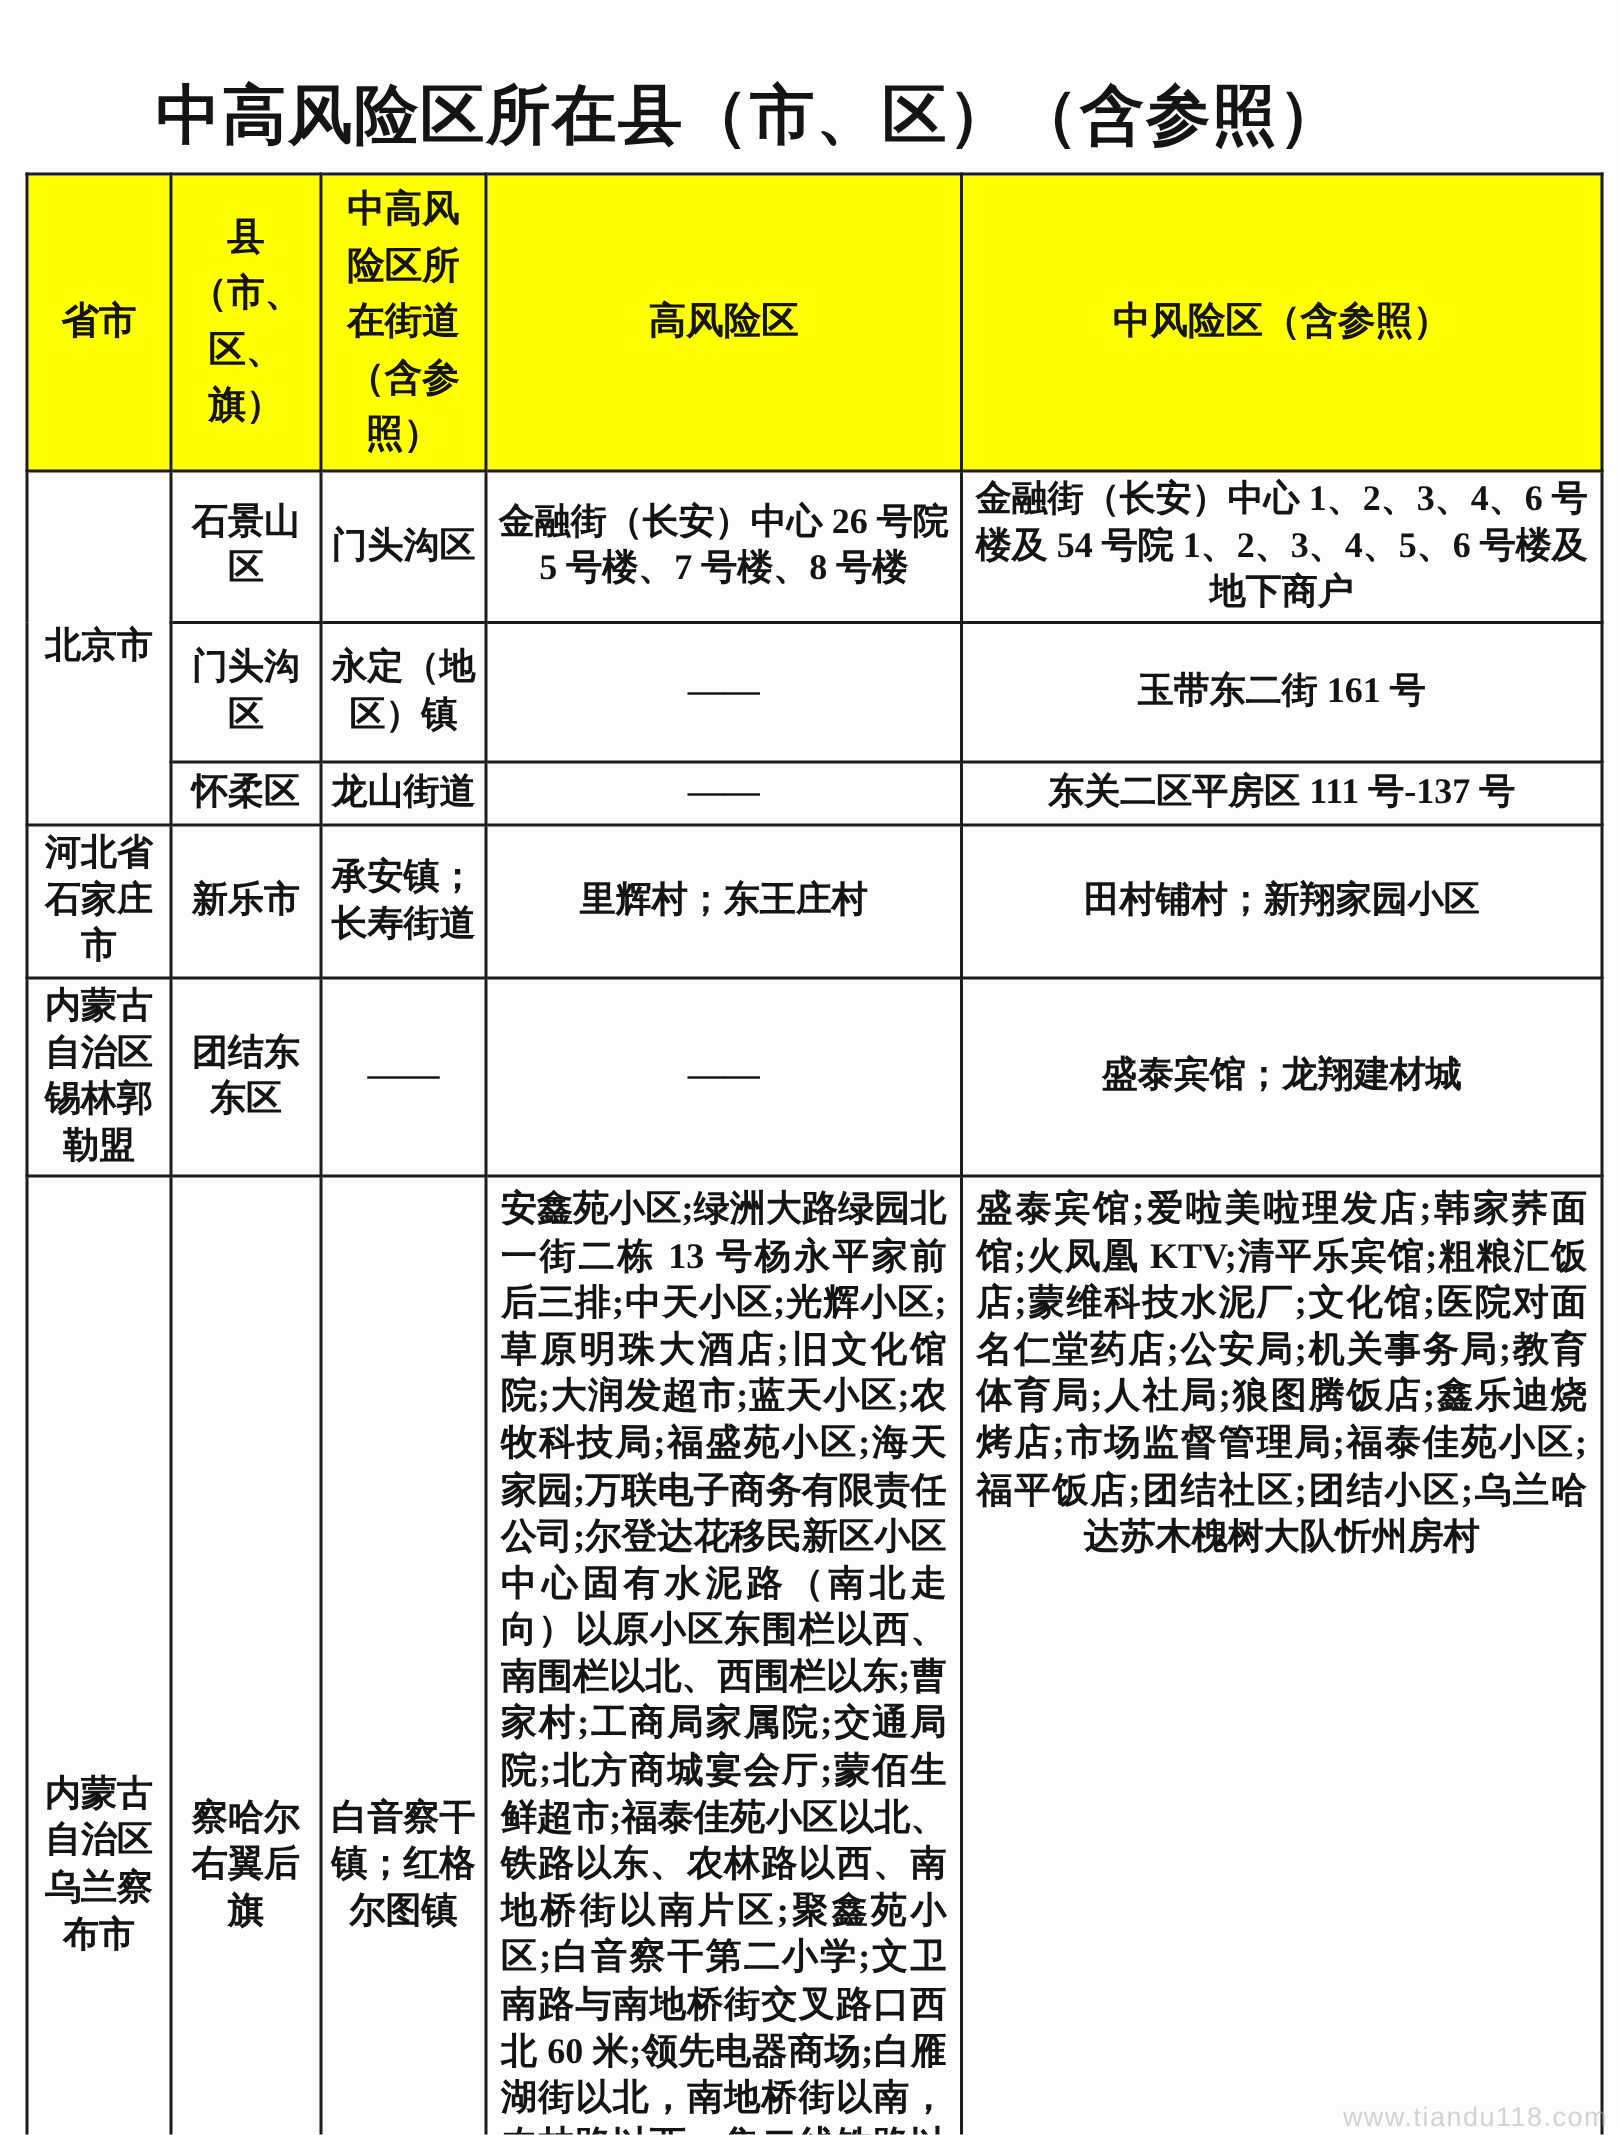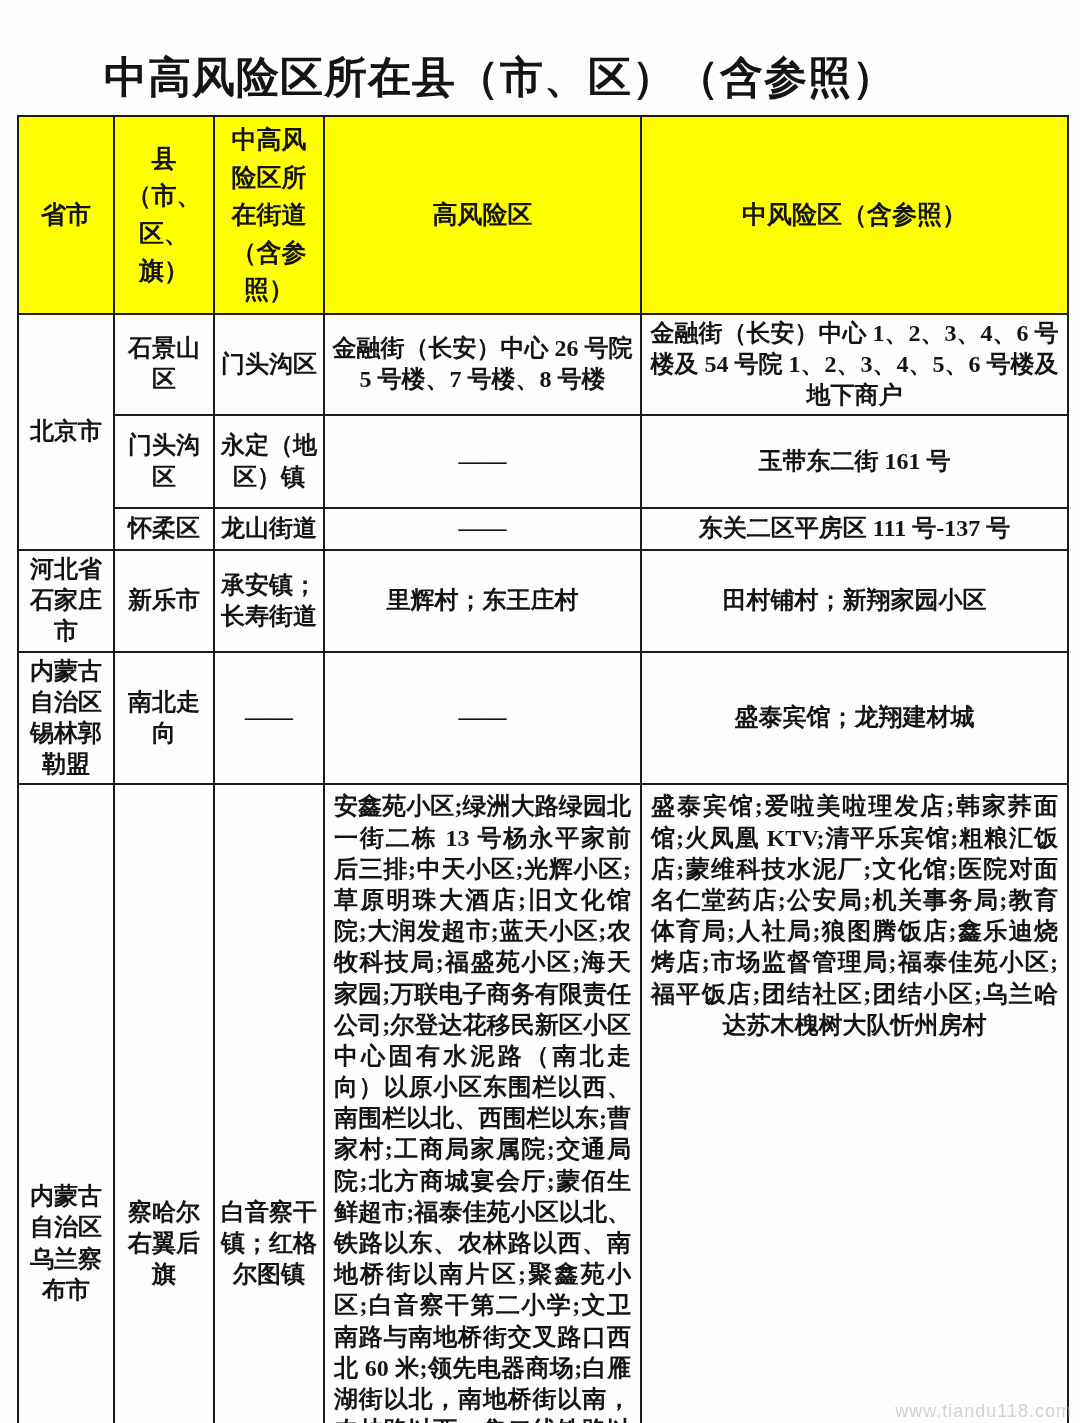--- a/index.html
+++ b/index.html
@@ -122,21 +122,21 @@
       </tr>
       <tr class="r4">
         <td>河北省石家庄市</td>
         <td>新乐市</td>
         <td>承安镇；长寿街道</td>
         <td>里辉村；东王庄村</td>
         <td>田村铺村；新翔家园小区</td>
       </tr>
       <tr class="r5">
         <td>内蒙古自治区锡林郭勒盟</td>
-        <td>南北走向</td>
+        <td>团结东东区</td>
         <td>——</td>
         <td>——</td>
         <td>盛泰宾馆；龙翔建材城</td>
       </tr>
       <tr class="r6">
         <td>内蒙古自治区乌兰察布市</td>
         <td>察哈尔右翼后旗</td>
         <td>白音察干镇；红格尔图镇</td>
         <td class="long">安鑫苑小区;绿洲大路绿园北一街二栋 13 号杨永平家前后三排;中天小区;光辉小区;草原明珠大酒店;旧文化馆院;大润发超市;蓝天小区;农牧科技局;福盛苑小区;海天家园;万联电子商务有限责任公司;尔登达花移民新区小区中心固有水泥路（南北走向）以原小区东围栏以西、南围栏以北、西围栏以东;曹家村;工商局家属院;交通局院;北方商城宴会厅;蒙佰生鲜超市;福泰佳苑小区以北、铁路以东、农林路以西、南地桥街以南片区;聚鑫苑小区;白音察干第二小学;文卫南路与南地桥街交叉路口西北 60 米;领先电器商场;白雁湖街以北，南地桥街以南，农林路以西、集二线铁路以东片区;白云小区;明珠雅园小区;政府小区;文卫南路和文明路交叉路口西南角张旭东超市;董礼楼;团结东东区;G208 国道 299 公里＋450 米处、八大顷村南 G208 国道以西、从园区饭店起、往北一百米区域所有门脸房;祥</td>
         <td class="long">盛泰宾馆;爱啦美啦理发店;韩家荞面馆;火凤凰 KTV;清平乐宾馆;粗粮汇饭店;蒙维科技水泥厂;文化馆;医院对面名仁堂药店;公安局;机关事务局;教育体育局;人社局;狼图腾饭店;鑫乐迪烧烤店;市场监督管理局;福泰佳苑小区;福平饭店;团结社区;团结小区;乌兰哈达苏木槐树大队忻州房村</td>

